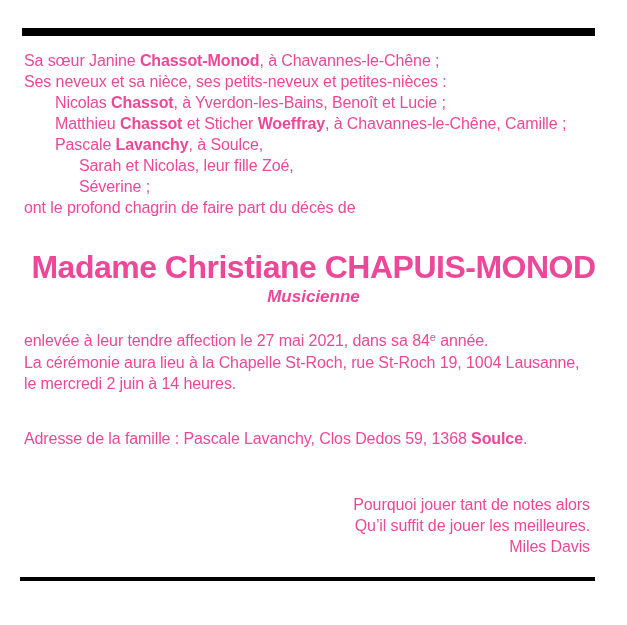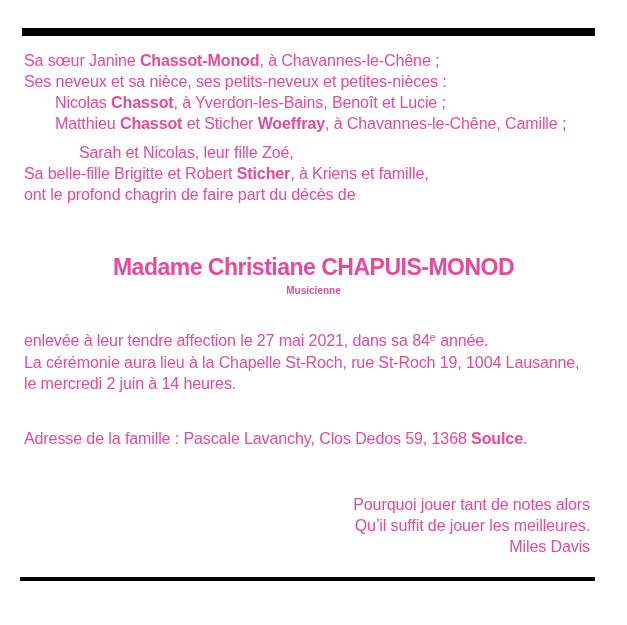--- a/index.html
+++ b/index.html
@@ -18,39 +18,40 @@
   .rule-bottom { left: 20px; top: 577px; width: 575px; height: 4px; }
 
   .family {
     position: absolute;
     left: 24px; top: 50px; right: 20px;
     line-height: 21px;
     letter-spacing: -0.1px;
   }
   .family .line { white-space: nowrap; }
   .ind1 { padding-left: 31px; }
-  .ind2 { padding-left: 55px; margin-top: 8px; }
+  .ind2 { padding-left: 55px; }
   .b { font-weight: bold; }
 
   .title-block {
     position: absolute;
     left: 0; right: 0; top: 252px;
     text-align: center;
   }
   .deceased-name {
-    font-size: 23px;
+    font-size: 32px;
     font-weight: bold;
     letter-spacing: -0.5px;
     line-height: 30px;
   }
   .deceased-profession {
-    font-size: 10px;
+    font-size: 17px;
     font-weight: bold;
     line-height: 17px;
-    margin-top: 0;
+    margin-top: 6px;
+    font-style: italic;
   }
 
   .death-line {
     position: absolute;
     left: 24px; top: 332px;
     letter-spacing: -0.1px;
     white-space: nowrap;
   }
   .sup {
     font-size: 11px;
@@ -87,22 +88,23 @@
 
 <div class="page">
 
   <div class="rule rule-top"></div>
 
   <div class="family">
     <div class="line"><span>Sa sœur Janine </span><span class="b">Chassot-Monod</span><span>, à Chavannes-le-Chêne ;</span></div>
     <div class="line"><span>Ses neveux et sa nièce, ses petits-neveux et petites-nièces :</span></div>
     <div class="line ind1"><span>Nicolas </span><span class="b">Chassot</span><span>, à Yverdon-les-Bains, Benoît et Lucie ;</span></div>
     <div class="line ind1"><span>Matthieu </span><span class="b">Chassot</span><span> et Sticher </span><span class="b">Woeffray</span><span>, à Chavannes-le-Chêne, Camille ;</span></div>
+    <div class="line ind1"><span>Pascale </span><span class="b">Lavanchy</span><span>, à Soulce,</span></div>
     <div class="line ind2"><span>Sarah et Nicolas, leur fille Zoé,</span></div>
-    <div class="line"><span>Sa belle-fille Brigitte et Robert </span><span class="b">Sticher</span><span>, à Kriens et famille,</span></div>
+    <div class="line ind2"><span>Séverine ;</span></div>
     <div class="line"><span>ont le profond chagrin de faire part du décès de</span></div>
   </div>
 
   <div class="title-block">
     <div class="deceased-name">Madame Christiane CHAPUIS-MONOD</div>
     <div class="deceased-profession">Musicienne</div>
   </div>
 
   <div class="death-line"><span>enlevée à leur tendre affection le 27 mai 2021, dans sa 84</span><span class="sup">e</span><span> année.</span></div>
 

